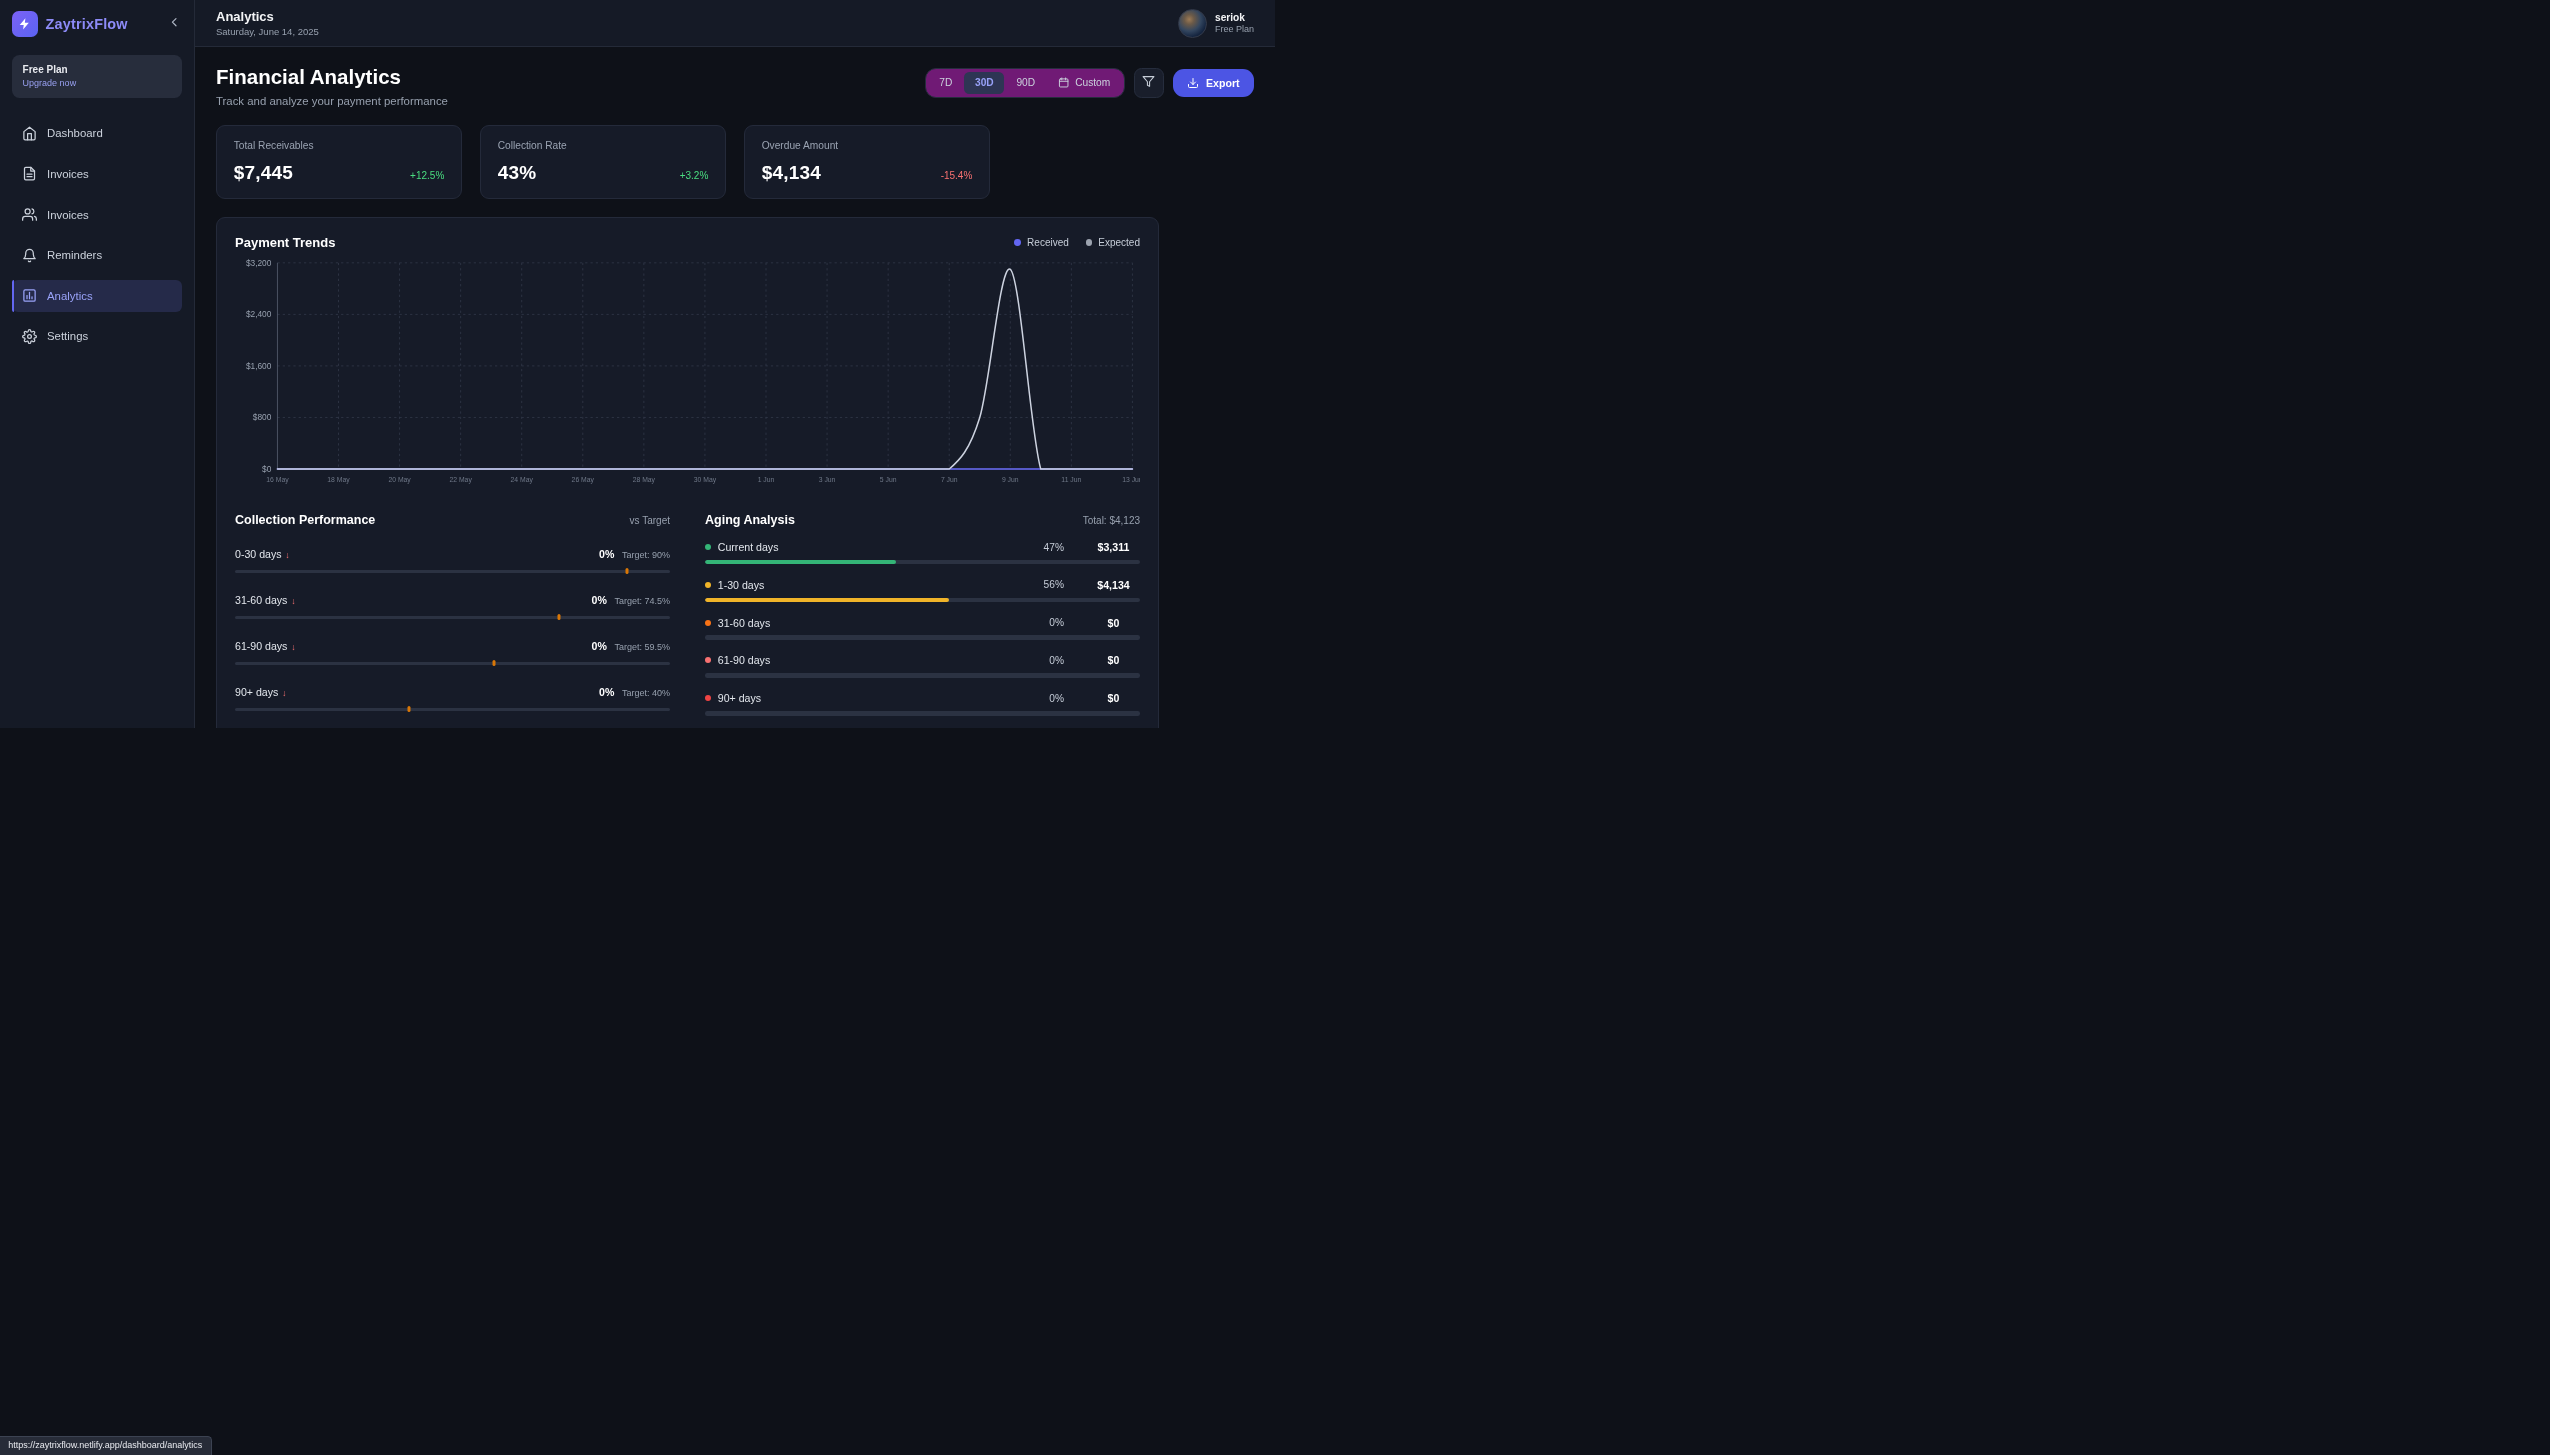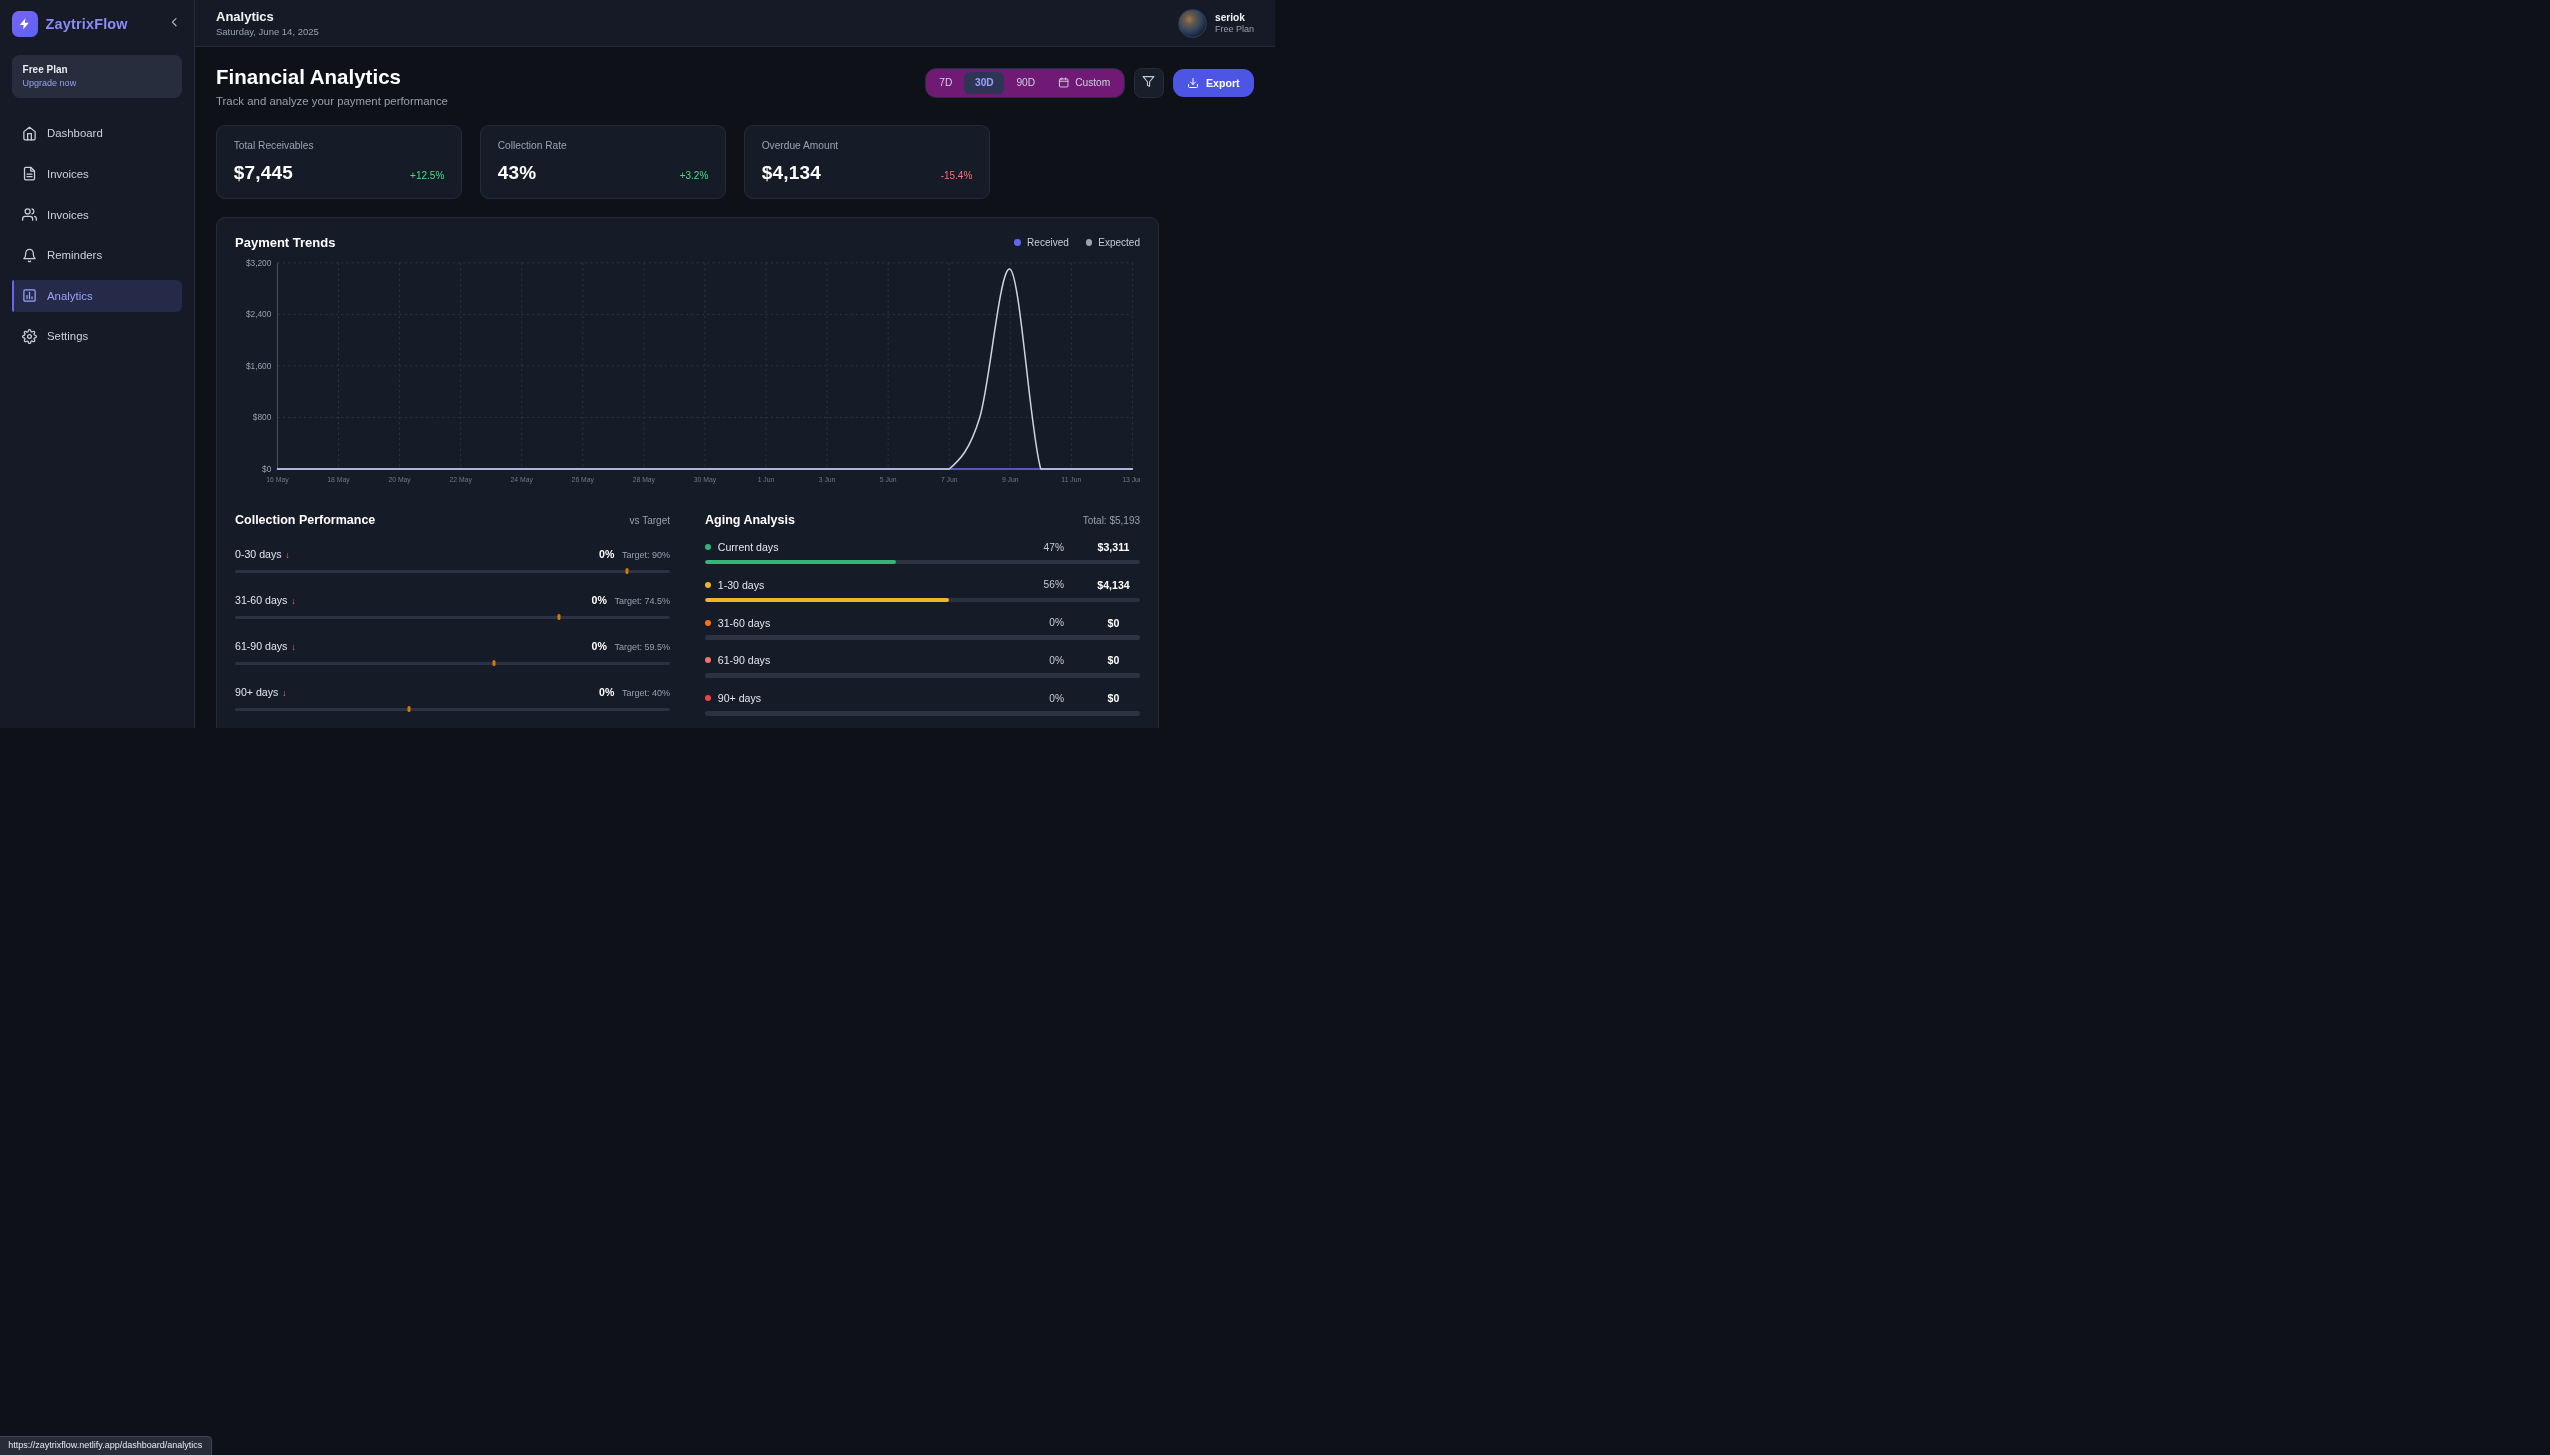--- a/index.html
+++ b/index.html
@@ -373,21 +373,21 @@
                   <div class="cp-track">
                     <div class="cp-fill" style="width:0%"></div>
                     <div class="cp-marker" style="left:40%"></div>
                   </div>
                 </div>
               </div>
           </section>
           <section>
             <div class="panel-head">
               <span class="panel-title">Aging Analysis</span>
-              <span class="panel-sub">Total: $5,193</span>
+              <span class="panel-sub">Total: $4,123</span>
             </div>
             <div id="aging-rows">
                 <div class="ag-row">
                   <div class="ag-head">
                     <span class="ag-left">
                       <span class="ag-dot" style="background:#34b577"></span>
                       <span>Current days</span>
                     </span>
                     <span class="ag-right">
                       <span class="ag-pct">47%</span>

